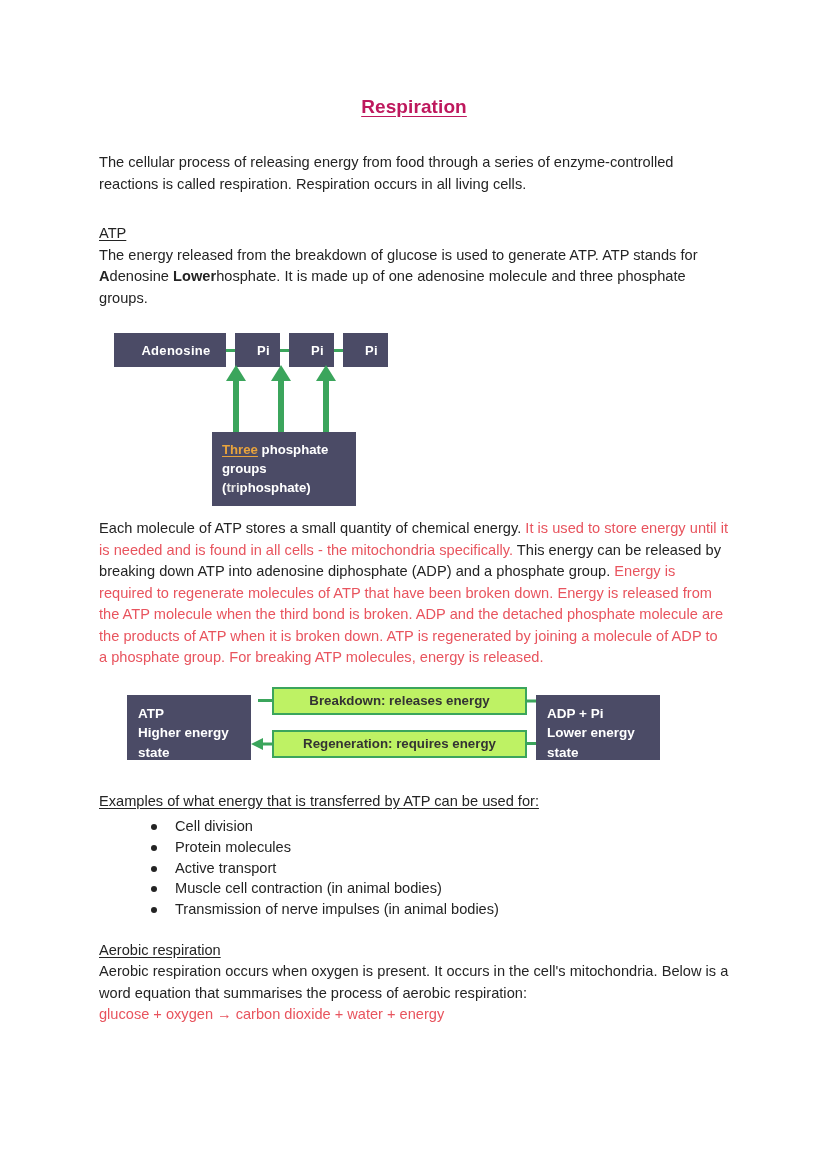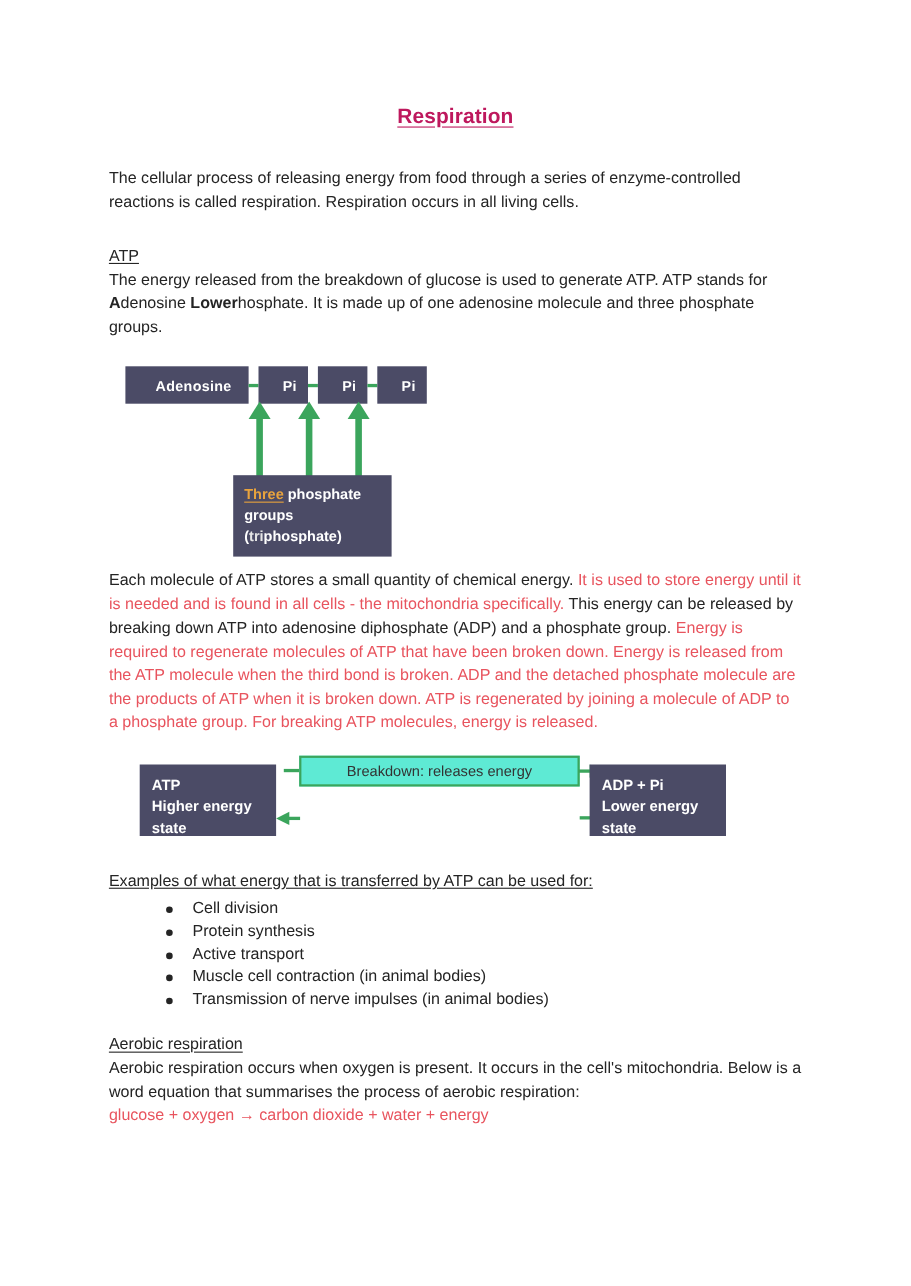--- a/index.html
+++ b/index.html
@@ -155,24 +155,24 @@
     box-sizing: border-box;
     width: 124px;
     height: 65px;
   }
   .state-left { left: 0px; }
   .state-right { left: 409px; }
 
   .proc-box {
     position: absolute;
     border: 2px solid #3ba55c;
-    background: #5eead4;
+    background: #bef264;
     color: #333333;
     font-size: 13.3px;
-    font-weight: normal;
+    font-weight: bold;
     display: flex;
     align-items: center;
     justify-content: center;
     height: 28px;
     box-sizing: border-box;
   }
   .proc-top   { left: 145px; top: 0px;  width: 255px; }
   .proc-bottom{ left: 145px; top: 43px; width: 255px; }
 
   .stub {
@@ -285,33 +285,34 @@
       <div class="proc-box proc-top">Breakdown: releases energy</div>
       <svg class="harrow harrow-topright" viewBox="0 0 22 14" xmlns="http://www.w3.org/2000/svg">
         <rect x="0" y="5.5" width="12" height="3" fill="#3ba55c"></rect>
         <polygon points="22,7 10,1 10,13" fill="#3ba55c"></polygon>
       </svg>
 
       <svg class="harrow harrow-botleft" viewBox="0 0 22 14" xmlns="http://www.w3.org/2000/svg">
         <rect x="10" y="5.5" width="12" height="3" fill="#3ba55c"></rect>
         <polygon points="0,7 12,1 12,13" fill="#3ba55c"></polygon>
       </svg>
+      <div class="proc-box proc-bottom">Regeneration: requires energy</div>
       <div class="stub stub-botright"></div>
 
       <div class="state-box state-right">
         <span>ADP + Pi</span><br>
         <span>Lower energy</span><br>
         <span>state</span>
       </div>
     </div>
 
     <div class="section-head" style="margin-top:22px;">Examples of what energy that is transferred by ATP can be used for:</div>
     <ul class="bullets">
       <li>Cell division</li>
-      <li>Protein synthesis</li>
+      <li>Protein molecules</li>
       <li>Active transport</li>
       <li>Muscle cell contraction (in animal bodies)</li>
       <li>Transmission of nerve impulses (in animal bodies)</li>
     </ul>
 
     <div class="gap-sm" style="height:20px;"></div>
     <div class="section-head">Aerobic respiration</div>
     <p class="para">Aerobic respiration occurs when oxygen is present. It occurs in the cell's mitochondria. Below is a word equation that summarises the process of aerobic respiration:</p>
     <p class="equation">glucose + oxygen → carbon dioxide + water + energy</p>
 

